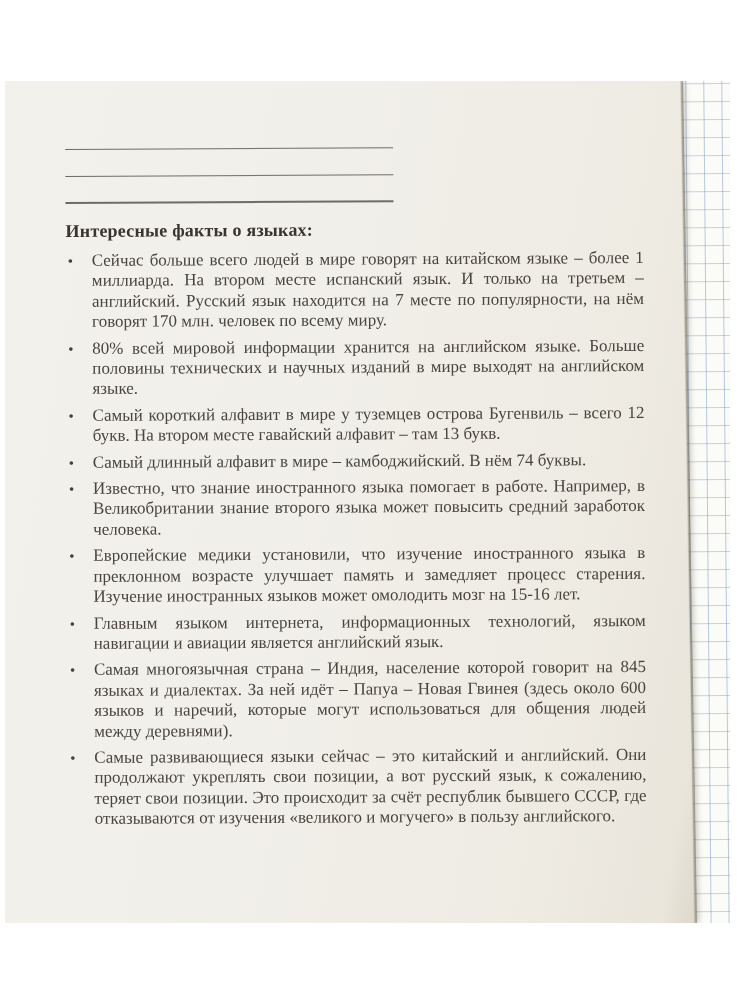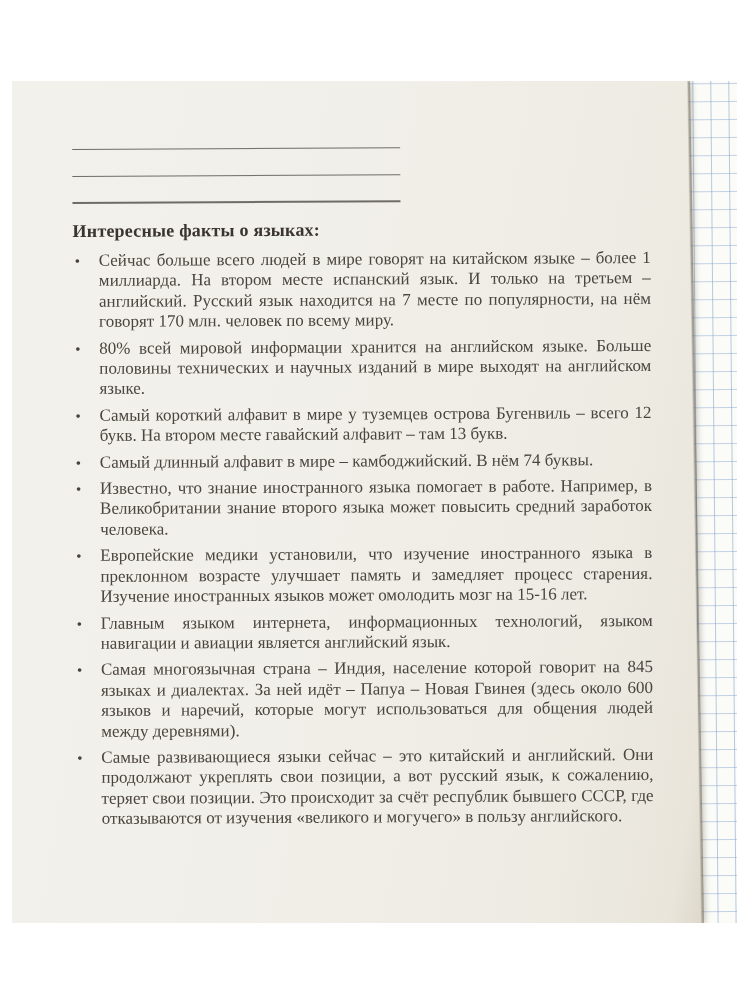--- a/index.html
+++ b/index.html
@@ -8,21 +8,21 @@
     width: 750px;
     height: 1000px;
     background: #ffffff;
     font-family: "Liberation Serif", serif;
     overflow: hidden;
   }
 
   
   .photo {
     position: absolute;
-    left: 12px;
+    left: 5px;
     top: 81px;
     width: 725px;
     height: 842px;
     overflow: hidden;
     background: #b91c1c;
   }
 
   
   .graph-paper {
     position: absolute;

